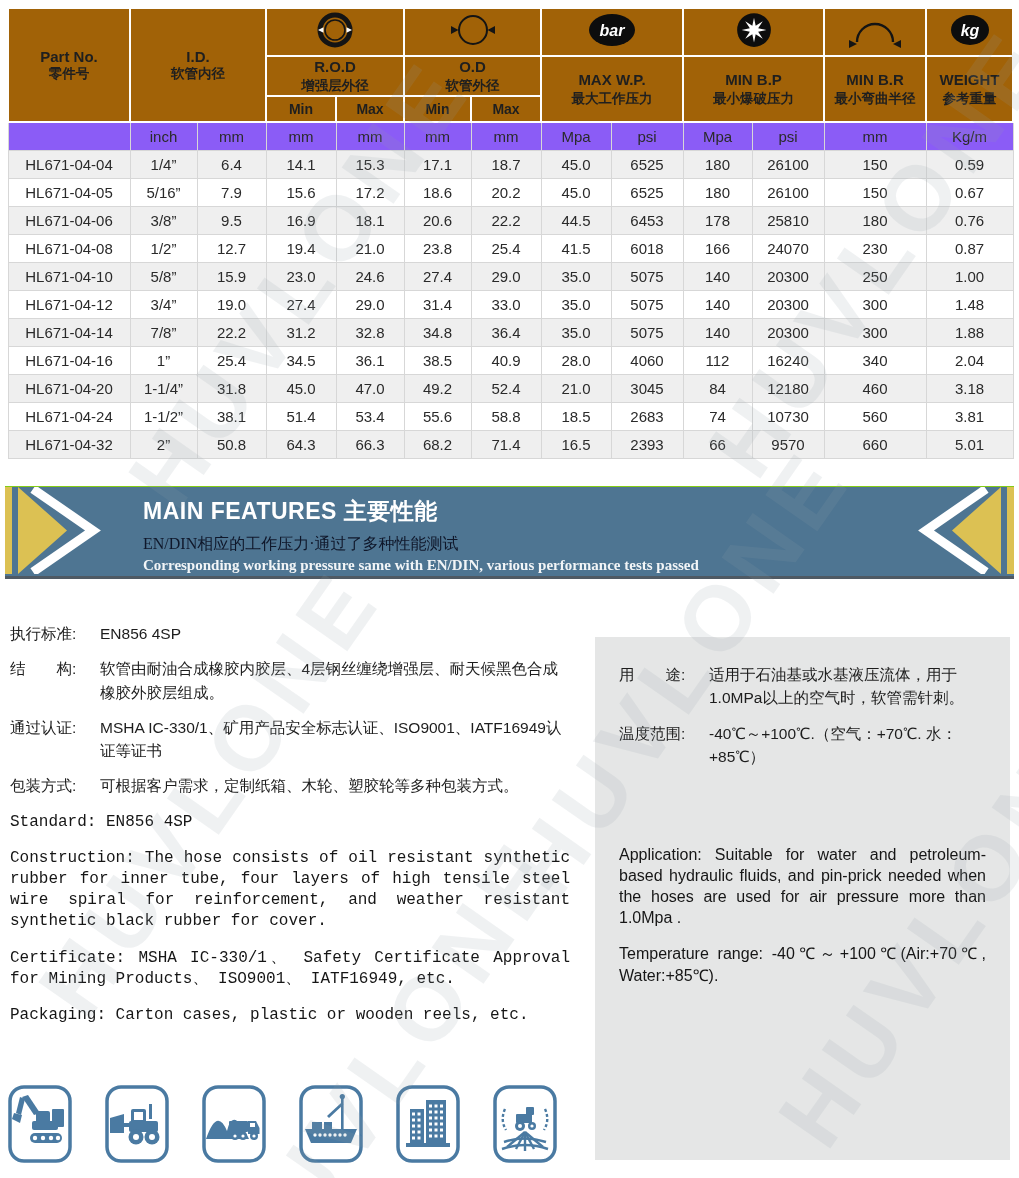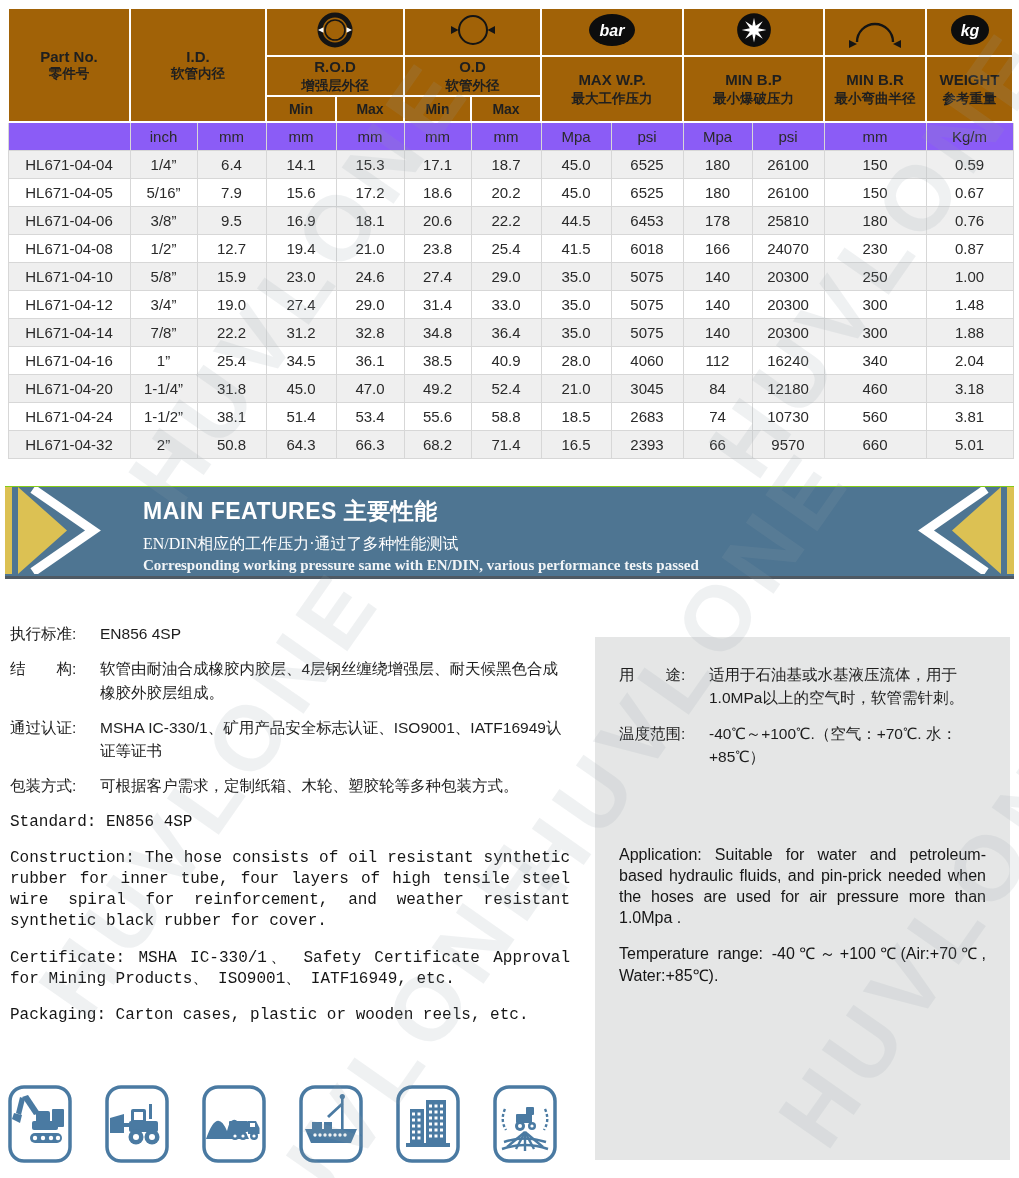--- a/index.html
+++ b/index.html
@@ -18,21 +18,21 @@
   .spec-table tbody tr.alt td { background:#efefef; }
   .spec-table tbody tr.units td { background:#8b5cf6; }
 
   
   .banner { position:absolute; left:5px; top:486px; width:1009px; height:93px; background:#4e7592; border-top:1px solid #84cc16; border-bottom:3px solid #4f5a64; }
   .banner-decor { position:absolute; top:0; height:87px; }
   .banner-decor.left { left:0; }
   .banner-decor.right { right:0; transform:scaleX(-1); }
   .banner-text { position:absolute; left:138px; top:9px; }
   .banner-title { color:#ffffff; font-size:23px; font-weight:700; letter-spacing:0.5px; }
-  .banner-sub-zh { color:#ffffff; font-family:"Liberation Serif", serif; font-size:16px; margin-top:7px; }
+  .banner-sub-zh { color:#0f172a; font-family:"Liberation Serif", serif; font-size:16px; margin-top:7px; }
   .banner-sub-en { color:#f2f5f7; font-family:"Liberation Serif", serif; font-size:15px; font-weight:700; margin-top:2px; }
 
   
   .zh-specs-left  { position:absolute; left:10px; top:622px; width:560px; }
   .en-specs-left  { position:absolute; left:10px; top:812px; width:560px;font-family:Liberation Mono, monospace; }
   .right-panel { position:absolute; left:595px; top:637px; width:415px; height:523px; background:#e5e6e6; padding:26px 24px 0 24px; }
   .spec-row { display:flex; margin-bottom:12px; font-size:15.5px; line-height:1.5; color:#1d1d1d; }
   .spec-label { flex:0 0 90px; white-space:nowrap; }
   .spec-text { flex:1; }
   .en-para { font-size:16px; line-height:1.32; color:#161616; text-align:justify; margin-bottom:15px; }

